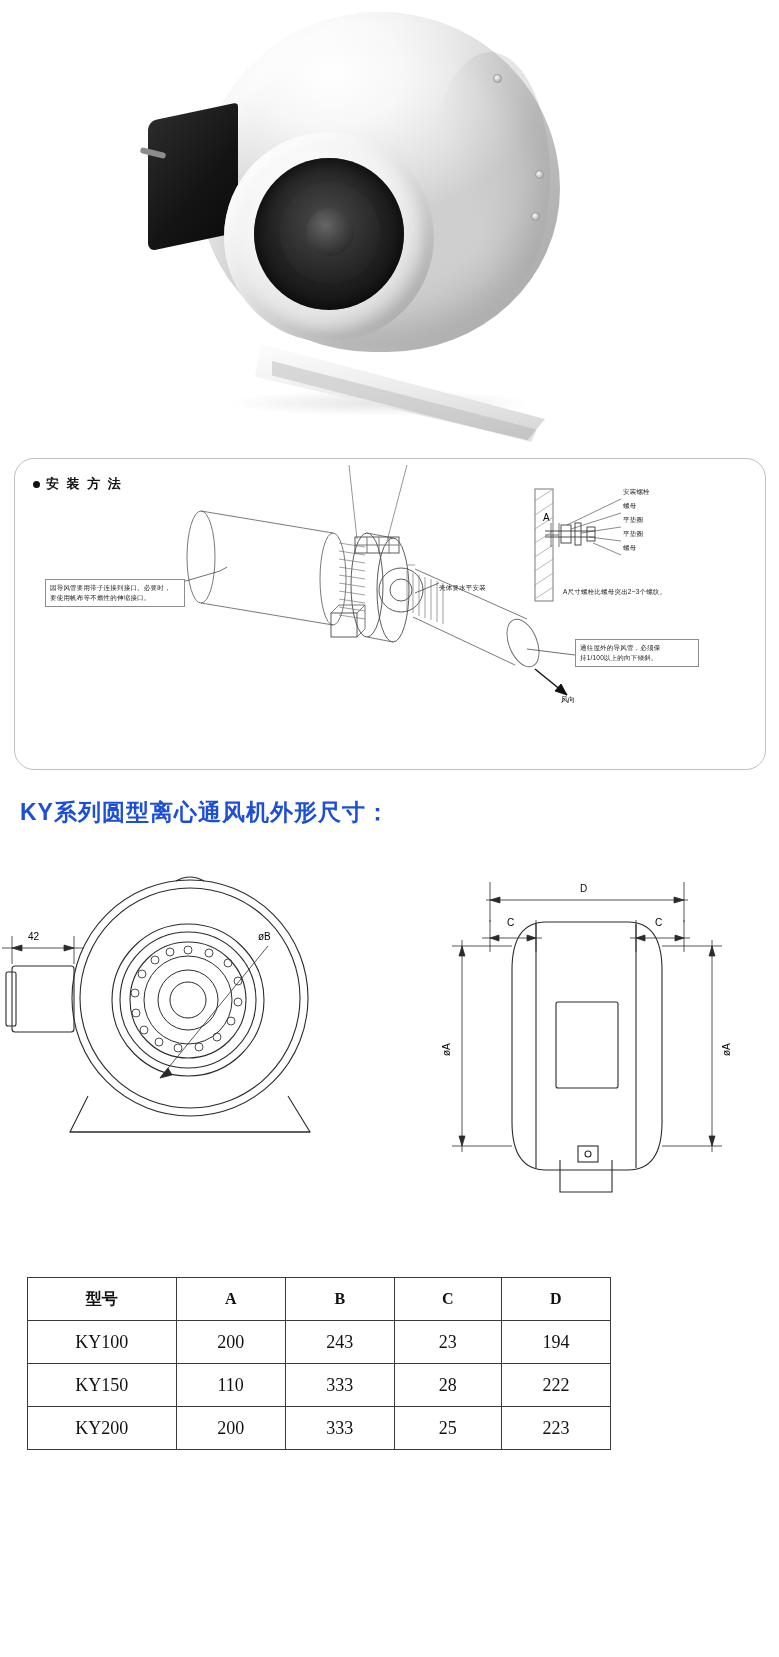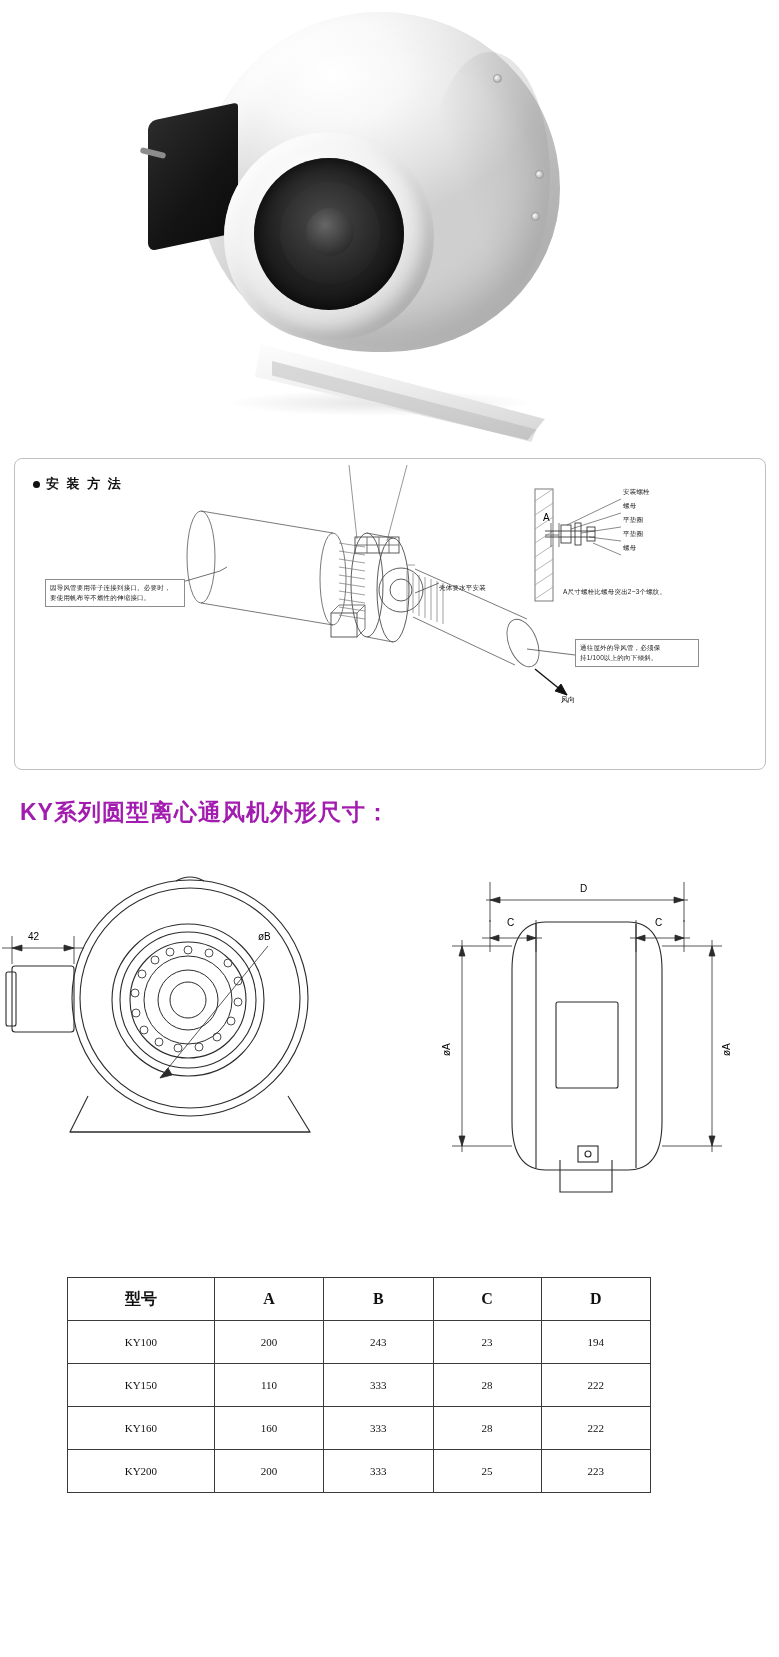--- a/index.html
+++ b/index.html
@@ -127,21 +127,21 @@
     border-radius: 50%;
     background: radial-gradient(ellipse at center, rgba(0,0,0,0.10), rgba(0,0,0,0) 72%);
   }
 
   
   .install-panel {
     position: absolute;
     left: 14px; top: 458px;
     width: 752px; height: 312px;
     border: 1px solid #bfbfbf;
-    border-radius: 8px;
+    border-radius: 20px;
     background: #ffffff;
   }
   .install-title {
     position: absolute;
     left: 18px; top: 16px;
     font-size: 13px;
     font-weight: bold;
     letter-spacing: 2px;
     color: #111;
   }
@@ -166,47 +166,46 @@
     background: #fff;
   }
   .svg-layer { position: absolute; left: 0; top: 0; }
 
   
   .section-title {
     position: absolute;
     left: 20px; top: 797px;
     font-size: 23px;
     font-weight: bold;
-    color: #a21caf;
+    color: #1d4ed8;
     letter-spacing: 1px;
     font-family: "Liberation Sans", sans-serif;
   }
 
   
   .drawings {
     position: absolute;
     left: 0; top: 860px;
     width: 779px; height: 420px;
   }
 
   
   .spec-table {
     position: absolute;
     left: 27px; top: 1277px;
     width: 584px;
     border-collapse: collapse;
     font-family: "Liberation Serif", serif;
-    margin-left: 40px;
   }
   .spec-table th, .spec-table td {
     border: 1px solid #3a3a3a;
     height: 43px;
     text-align: center;
     vertical-align: middle;
-    font-size: 11px;
+    font-size: 18px;
     color: #111;
   }
   .spec-table th {
     font-weight: bold;
     font-size: 16px;
   }
   .spec-table th:first-child { width: 180px; }
   .spec-table col.c-model { width: 180px; }
   .spec-table col.c-val { width: 136px; }
   .dim-label {
@@ -515,27 +514,20 @@
         <td>194</td>
       </tr>
       <tr>
         <td>KY150</td>
         <td>110</td>
         <td>333</td>
         <td>28</td>
         <td>222</td>
       </tr>
       <tr>
-        <td>KY160</td>
-        <td>160</td>
-        <td>333</td>
-        <td>28</td>
-        <td>222</td>
-      </tr>
-      <tr>
         <td>KY200</td>
         <td>200</td>
         <td>333</td>
         <td>25</td>
         <td>223</td>
       </tr>
     </tbody>
   </table>
 
 </div>

